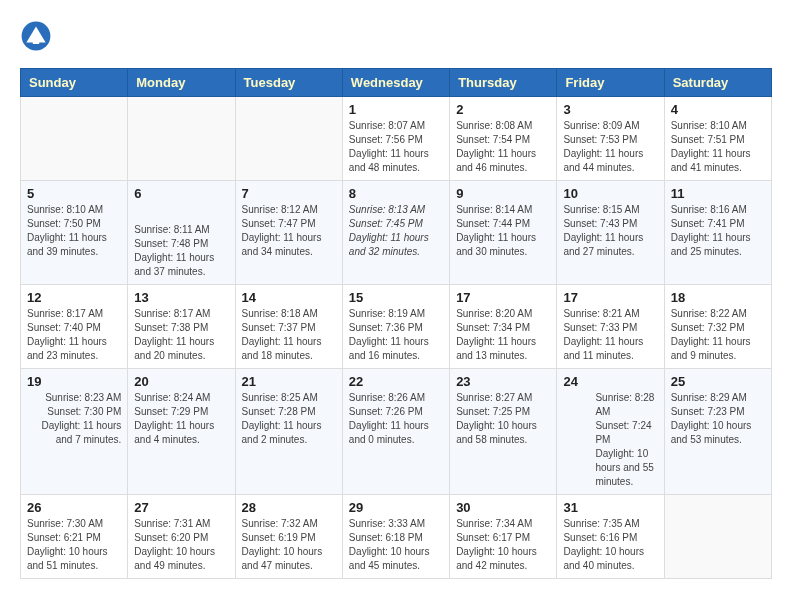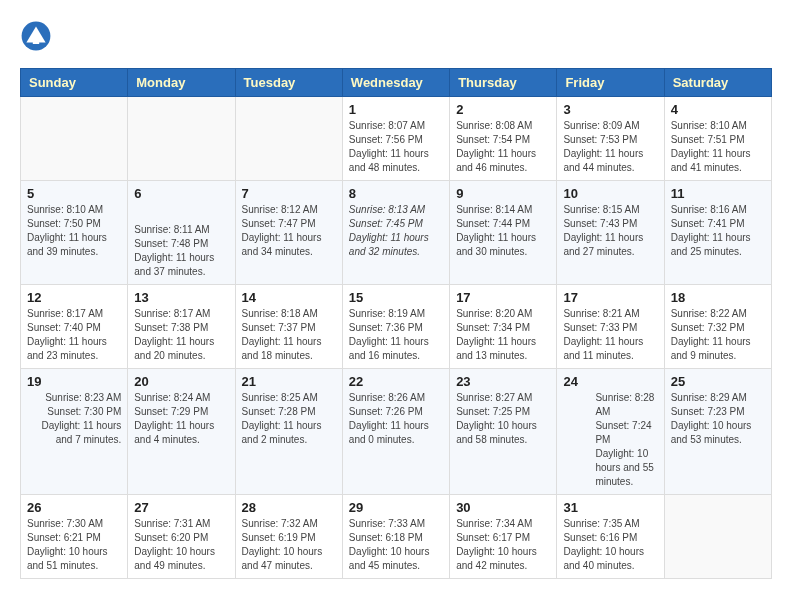--- a/index.html
+++ b/index.html
@@ -303,21 +303,21 @@
 Daylight: 10 hours and 49 minutes.</div>
         </td>
         <td>
           <div class="day-number">28</div>
           <div class="day-info" style="white-space: pre-line;">Sunrise: 7:32 AM
 Sunset: 6:19 PM
 Daylight: 10 hours and 47 minutes.</div>
         </td>
         <td>
           <div class="day-number">29</div>
-          <div class="day-info" style="white-space: pre-line;">Sunrise: 7:33 AM
+          <div class="day-info" style="white-space: pre-line;">Sunrise: 3:33 AM
 Sunset: 6:18 PM
 Daylight: 10 hours and 45 minutes.</div>
         </td>
         <td>
           <div class="day-number">30</div>
           <div class="day-info" style="white-space: pre-line;">Sunrise: 7:34 AM
 Sunset: 6:17 PM
 Daylight: 10 hours and 42 minutes.</div>
         </td>
         <td>

